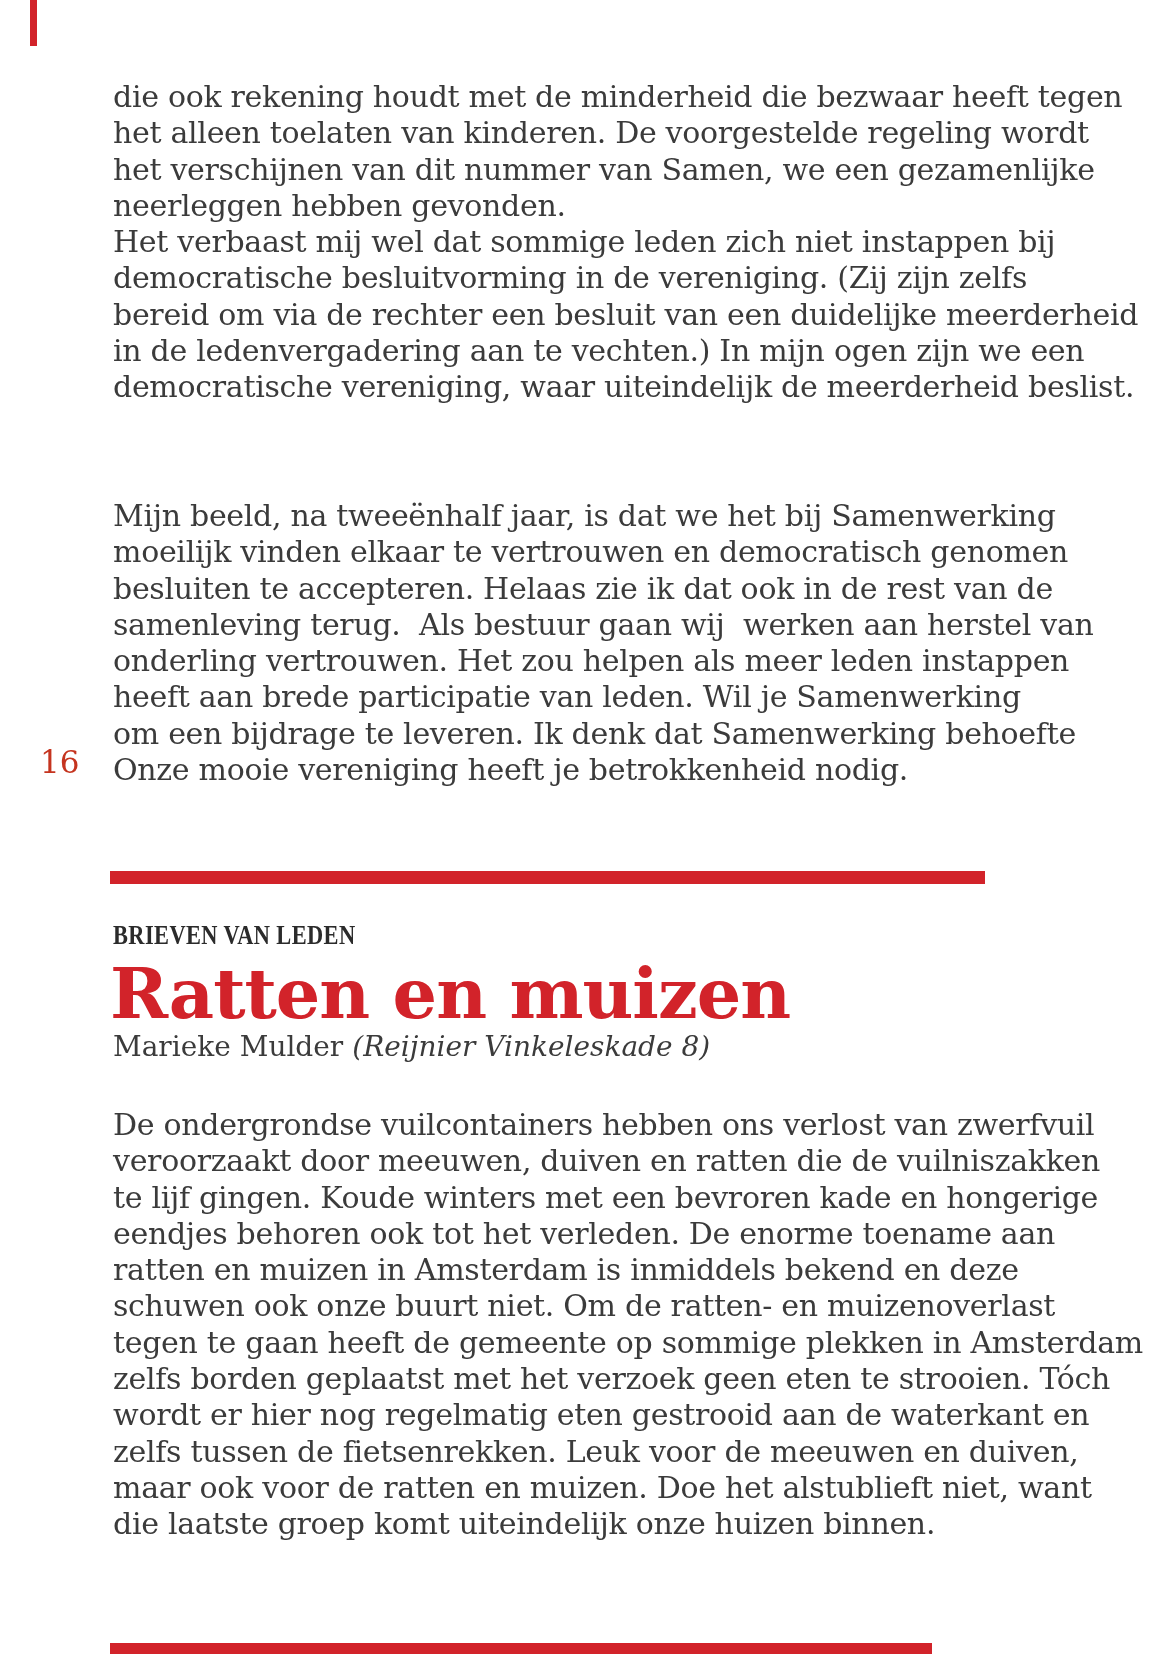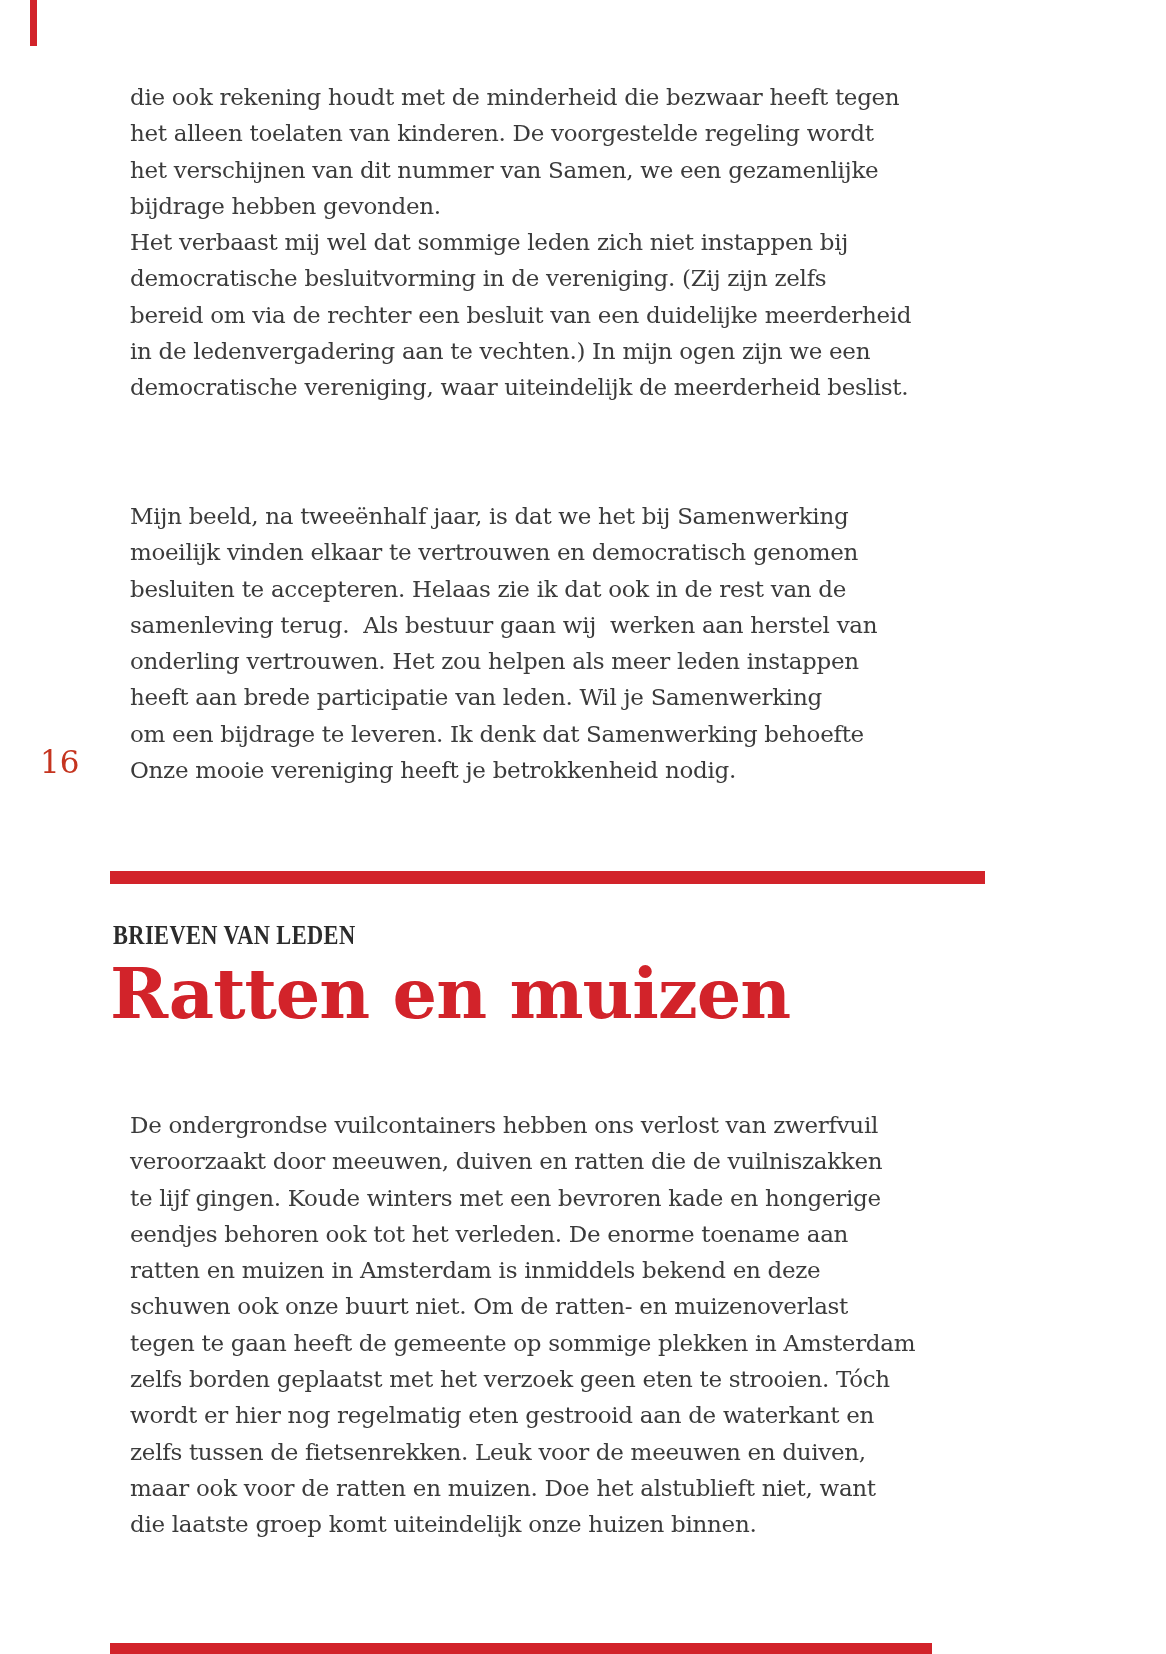--- a/index.html
+++ b/index.html
@@ -20,22 +20,22 @@
   .page-number {
     position: absolute;
     left: 40px; top: 744px;
     font-size: 31px;
     color: var(--page-number-red);
     font-variant-numeric: oldstyle-nums;
     text-align: center;
   }
   .bodytext {
     position: absolute;
-    left: 130px;
-    font-size: 23px;
+    left: 113px;
+    font-size: 30px;
     line-height: 36.3px;
     letter-spacing: -0.3px;
     color: var(--text-color);
   }
   .bodytext .line { white-space: pre; }
   .para1 { top: 79px; }
   .para2 { top: 498px; }
   .para3 { top: 1107px; }
   .rule {
     position: absolute;
@@ -85,21 +85,21 @@
 <div class="page">
 
   <div class="edge-mark"></div>
 
   <div class="page-number">16</div>
 
   <div class="bodytext para1">
       <div class="line">die ook rekening houdt met de minderheid die bezwaar heeft tegen</div>
       <div class="line">het alleen toelaten van kinderen. De voorgestelde regeling wordt</div>
       <div class="line">het verschijnen van dit nummer van Samen, we een gezamenlijke</div>
-      <div class="line">bijdrage hebben gevonden.</div>
+      <div class="line">neerleggen hebben gevonden.</div>
       <div class="line">Het verbaast mij wel dat sommige leden zich niet instappen bij</div>
       <div class="line">democratische besluitvorming in de vereniging. (Zij zijn zelfs</div>
       <div class="line">bereid om via de rechter een besluit van een duidelijke meerderheid</div>
       <div class="line">in de ledenvergadering aan te vechten.) In mijn ogen zijn we een</div>
       <div class="line">democratische vereniging, waar uiteindelijk de meerderheid beslist.</div>
     </div>
 
   <div class="bodytext para2">
       <div class="line">Mijn beeld, na tweeënhalf jaar, is dat we het bij Samenwerking</div>
       <div class="line">moeilijk vinden elkaar te vertrouwen en democratisch genomen</div>
@@ -112,20 +112,21 @@
     </div>
 
   <div class="rule"></div>
 
   <div class="kicker-wrap">
     <span class="kicker">BRIEVEN VAN LEDEN</span>
   </div>
 
   <h1 class="title">Ratten en muizen</h1>
 
+  <div class="byline"><span>Marieke Mulder</span><span class="addr">(Reijnier Vinkeleskade 8)</span></div>
 
   <div class="bodytext para3">
       <div class="line">De ondergrondse vuilcontainers hebben ons verlost van zwerfvuil</div>
       <div class="line">veroorzaakt door meeuwen, duiven en ratten die de vuilniszakken</div>
       <div class="line">te lijf gingen. Koude winters met een bevroren kade en hongerige</div>
       <div class="line">eendjes behoren ook tot het verleden. De enorme toename aan</div>
       <div class="line">ratten en muizen in Amsterdam is inmiddels bekend en deze</div>
       <div class="line">schuwen ook onze buurt niet. Om de ratten- en muizenoverlast</div>
       <div class="line">tegen te gaan heeft de gemeente op sommige plekken in Amsterdam</div>
       <div class="line">zelfs borden geplaatst met het verzoek geen eten te strooien. Tóch</div>

